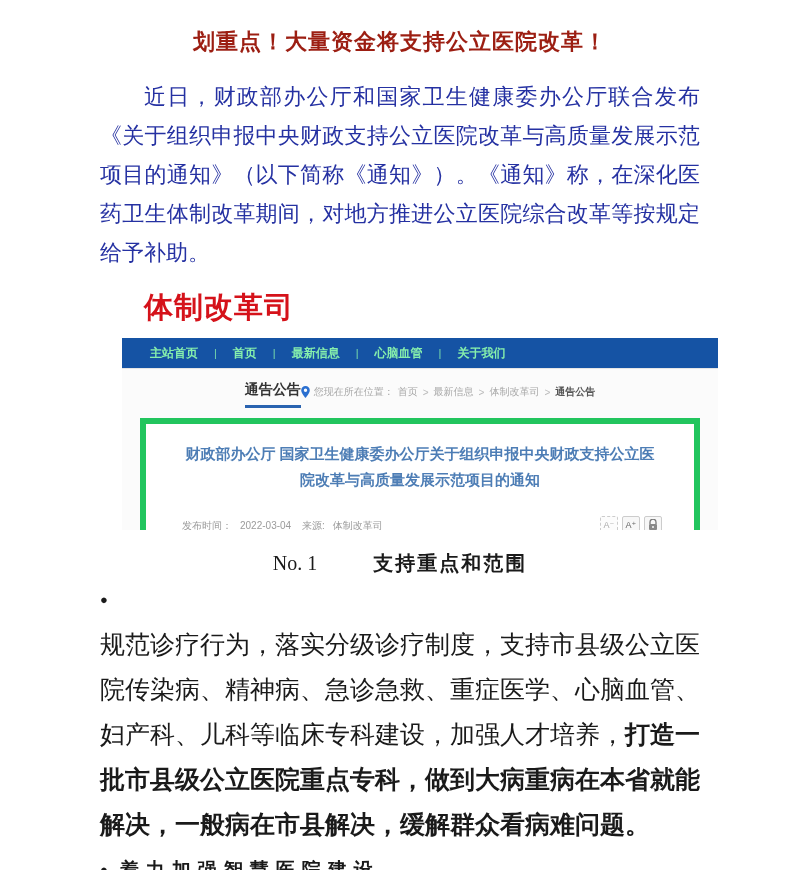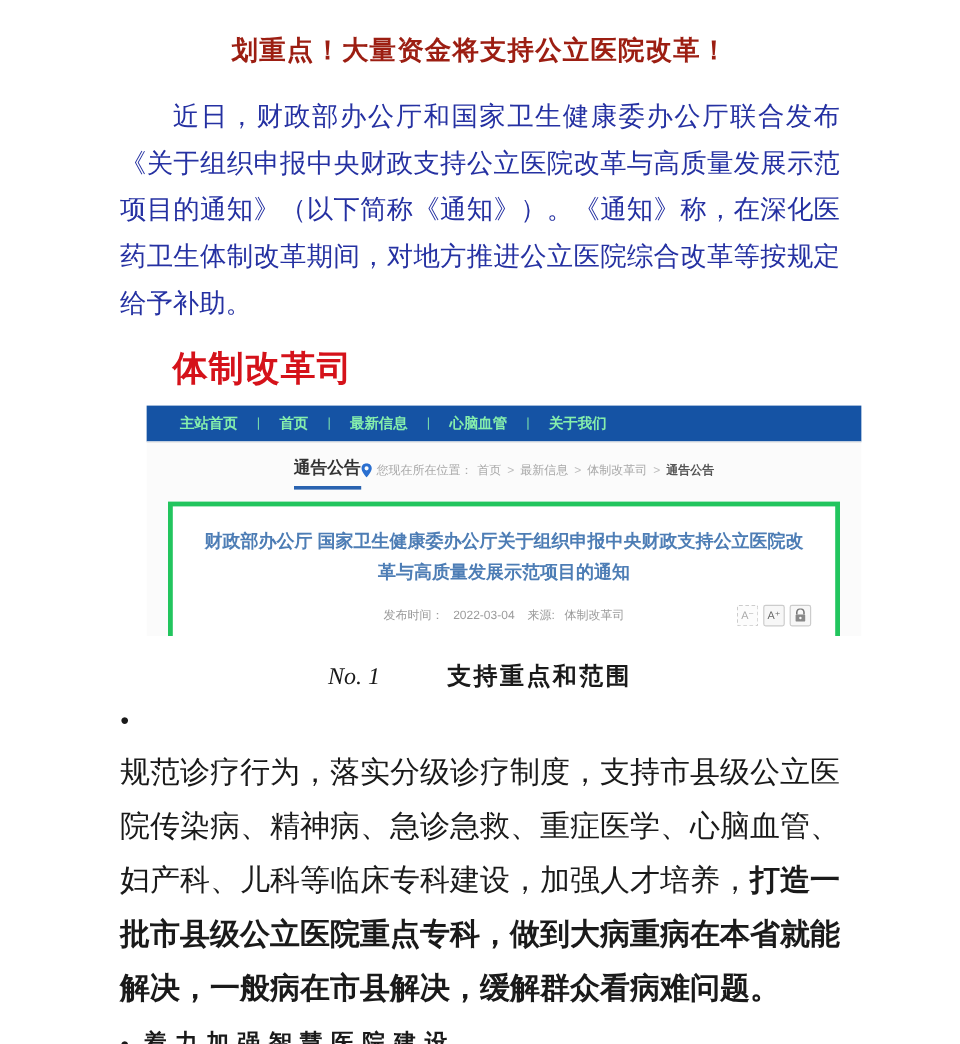--- a/index.html
+++ b/index.html
@@ -53,42 +53,42 @@
     display:inline-block;
   }
   .breadcrumb{
     display:flex;align-items:center;gap:4px;
     font-size:10px;color:#a8a8a8;margin-top:4px;white-space:nowrap;
   }
   .breadcrumb .crumb-sep{color:#bbb;margin:0 1px;}
   .breadcrumb .current{color:#555;font-weight:bold;}
   .pin{width:9px;height:12px;display:inline-block;}
   .article-panel{
-    background:#fff;border:4px solid #22c55e;
-    margin-top:10px;padding:17px 20px 14px;
+    background:#fff;border:6px solid #22c55e;
+    margin-top:10px;padding:17px 32px 14px;
   }
   .article-title{
     color:var(--link-blue);font-size:15px;font-weight:600;
     text-align:center;line-height:26px;
   }
   .meta-row{
-    position:relative;text-align:center;color:#9b9b9b;
-    font-size:10px;margin-top:13px;height:20px;line-height:20px;
+    position:relative;text-align:left;color:#9b9b9b;
+    font-size:10px;margin-top:23px;height:20px;line-height:20px;
   }
   .meta-row .meta-part{margin:0 4px;}
   .meta-buttons{position:absolute;right:0;top:0;display:flex;gap:4px;}
   .mbtn{
     width:18px;height:18px;border:1px solid #ccc;background:#f7f7f7;
     font-size:9px;display:flex;align-items:center;justify-content:center;
     color:#666;border-radius:2px;cursor:pointer;
   }
   .mbtn.dashed{border-style:dashed;background:#fcfcfc;color:#aaa;}
   
   .sec-head{margin-top:20px;text-align:center;font-size:20px;}
-  .sec-no{font-style:italic;margin-right:51px;}
+  .sec-no{margin-right:51px;}
   .sec-title{font-weight:bold;letter-spacing:2px;}
   .lead{font-size:19px;line-height:45px;margin-top:10px;text-align:justify;}
   .bullet{
     font-size:19px;font-weight:bold;letter-spacing:7px;
     line-height:45px;display:flex;align-items:center;
   }
   .bullet .dot{font-size:13px;letter-spacing:0;margin-right:12px;}
   .body-para{font-size:25px;line-height:45px;text-align:justify;}
   .body-para .bold-part{font-weight:bold;}
 </style>

